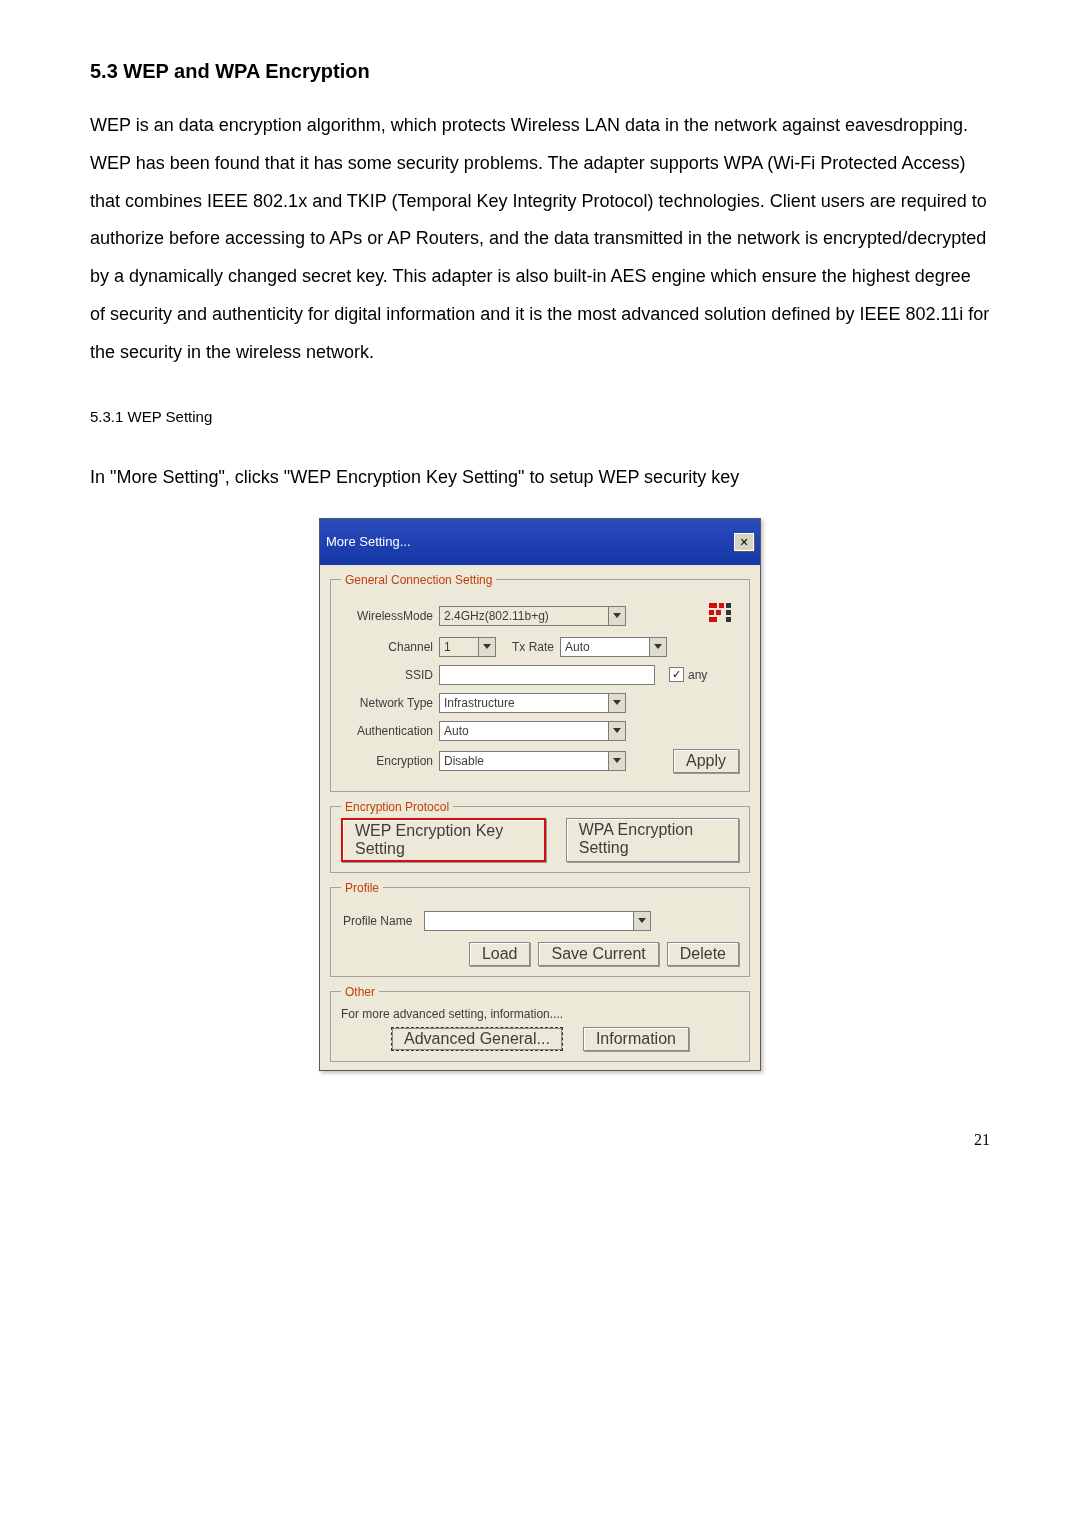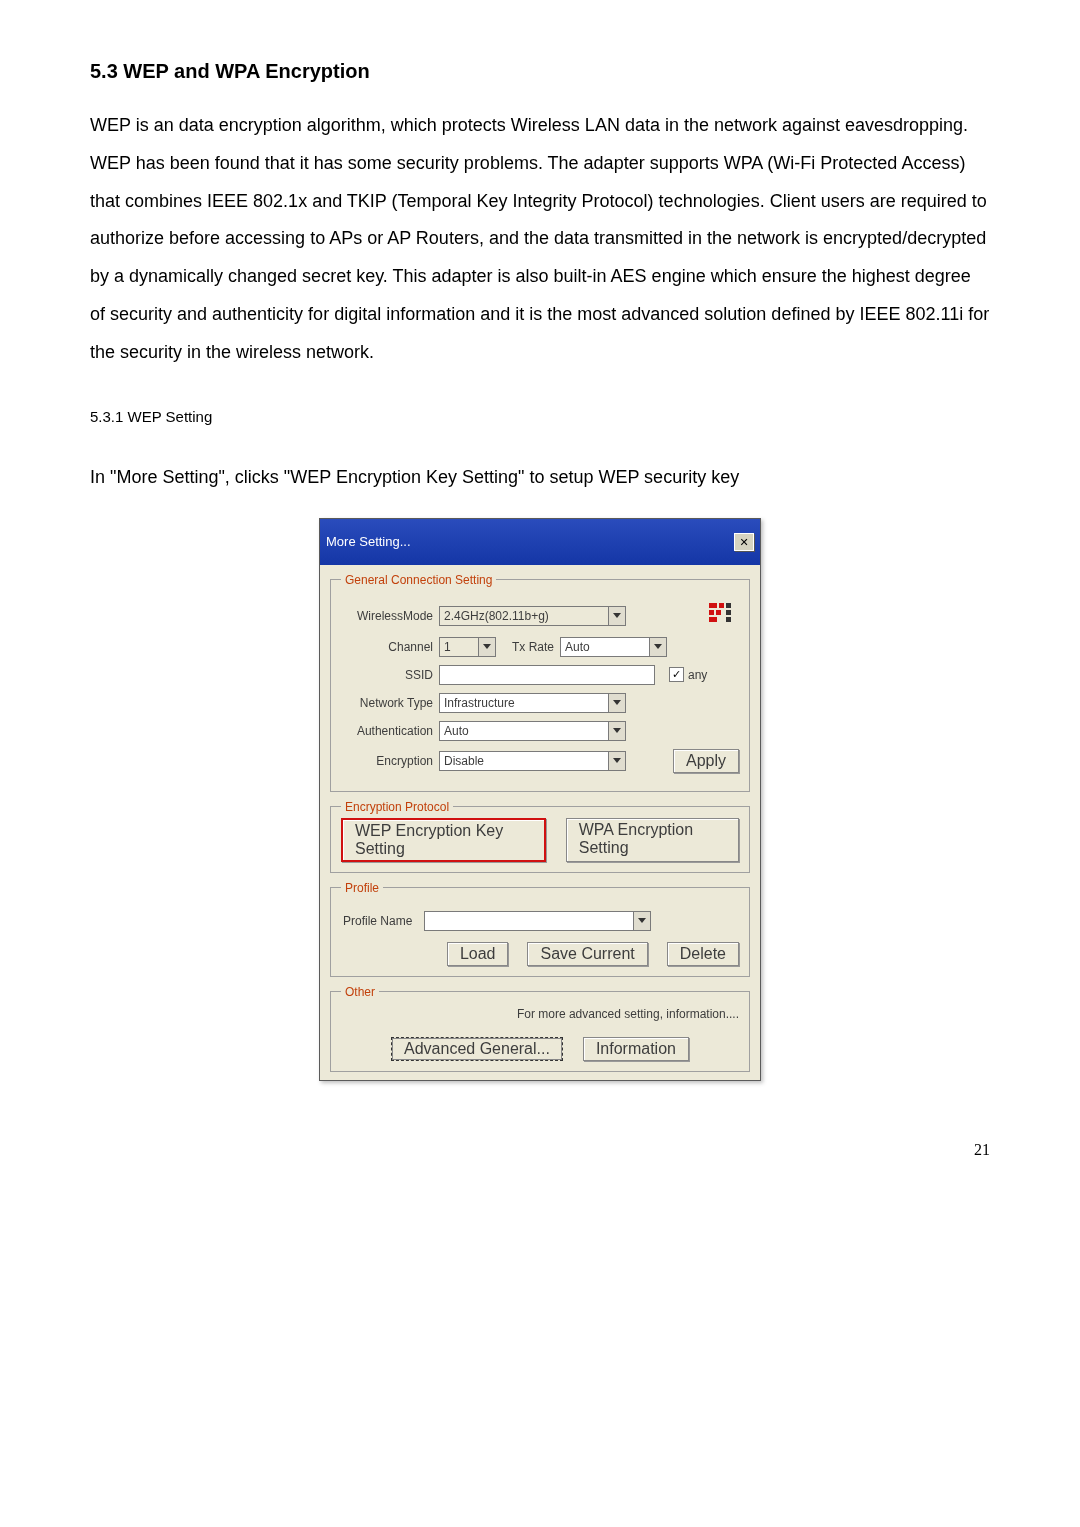--- a/index.html
+++ b/index.html
@@ -234,30 +234,30 @@
     </fieldset>
 
     <fieldset>
       <legend>Profile</legend>
       <div class="row">
         <span class="lbl" style="width:auto;padding-left:2px;">Profile Name</span>
         <span style="width:6px;"></span>
         <span class="field-input" style="width:200px;"></span>
         <span class="dd-arrow"></span>
       </div>
-      <div style="display:flex;gap:19px;justify-content:flex-end;margin-top:11px;">
+      <div style="display:flex;gap:8px;justify-content:flex-end;margin-top:11px;">
         <span class="btn">Load</span>
         <span class="btn">Save Current</span>
         <span class="btn">Delete</span>
       </div>
     </fieldset>
 
     <fieldset>
       <legend>Other</legend>
-      <div style="margin-bottom:16px;text-align:right;">For more advanced setting, information....</div>
+      <div style="margin-bottom:6px;">For more advanced setting, information....</div>
       <div style="display:flex;gap:20px;justify-content:center;">
         <span class="btn btn-focus">Advanced General...</span>
         <span class="btn">Information</span>
       </div>
     </fieldset>
 
   </div>
 </div>
 
 <div class="page-num">21</div>

